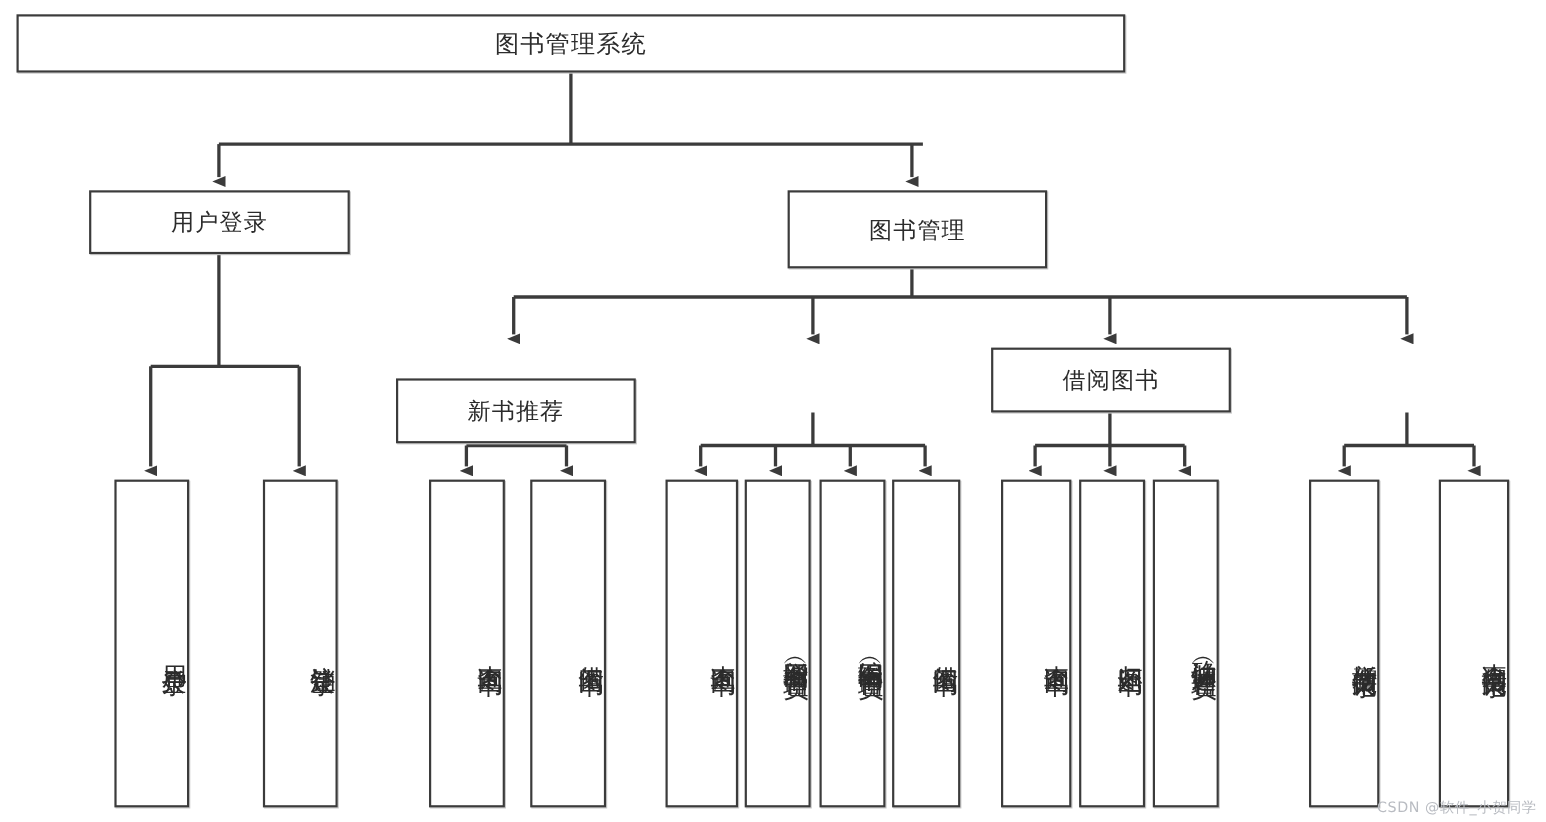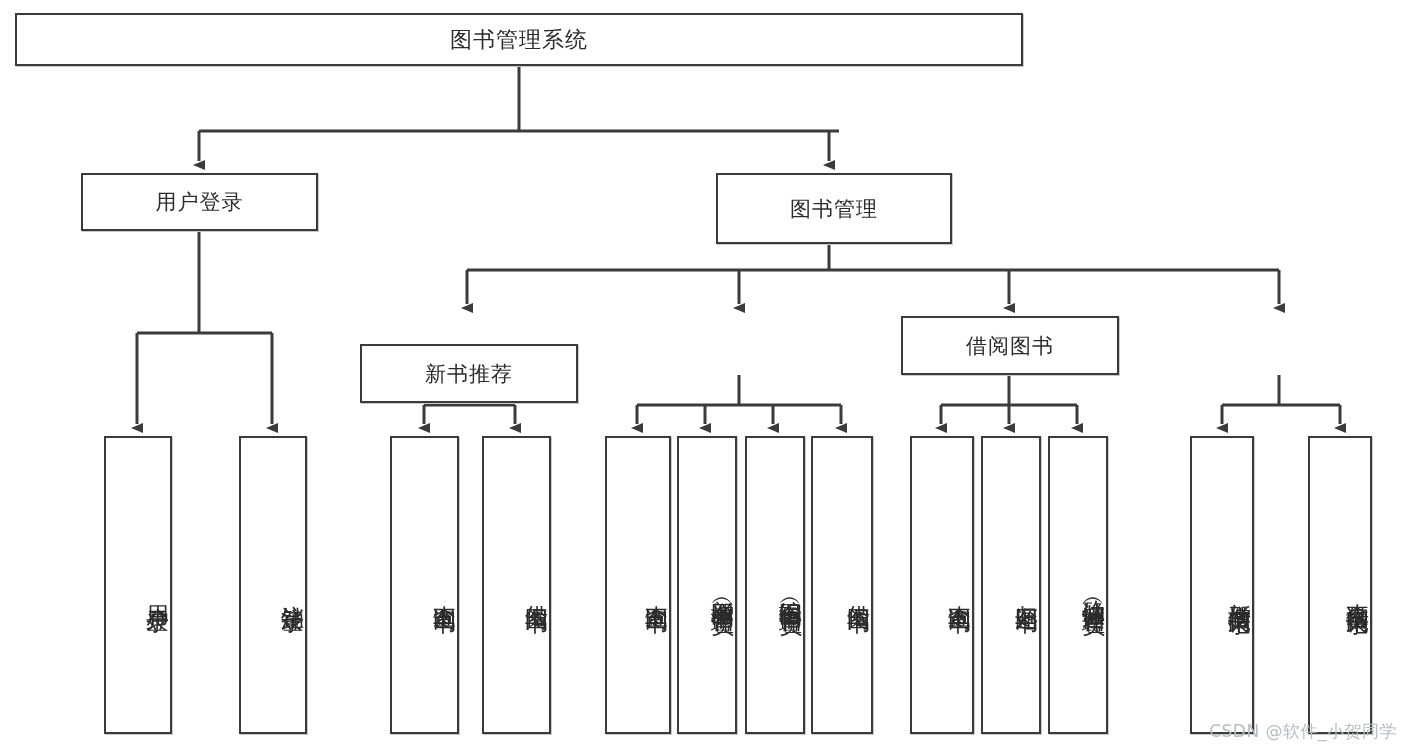--- a/index.html
+++ b/index.html
@@ -53,21 +53,21 @@
     padding-top: 12px;
     align-items: flex-start;
     justify-content: center;
     text-align: left;
     overflow: hidden;
   }
   .watermark {
     position: absolute;
     right: 8px;
     bottom: 4px;
-    font-size: 17px;
+    font-size: 13px;
     color: #b9bcc2;
     letter-spacing: 0.5px;
     white-space: nowrap;
   }
 </style>
 </head>
 <body>
 
 <div id="canvas">
 

